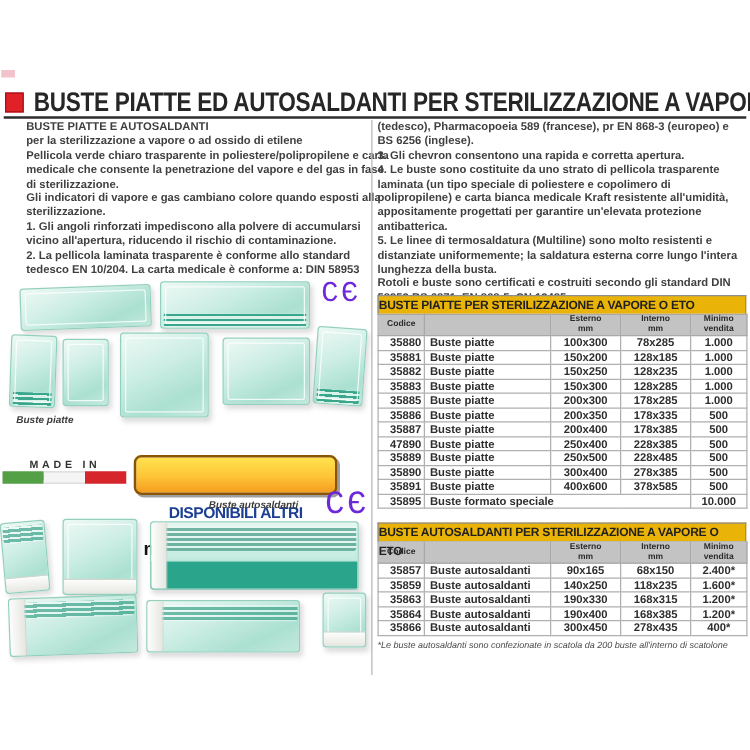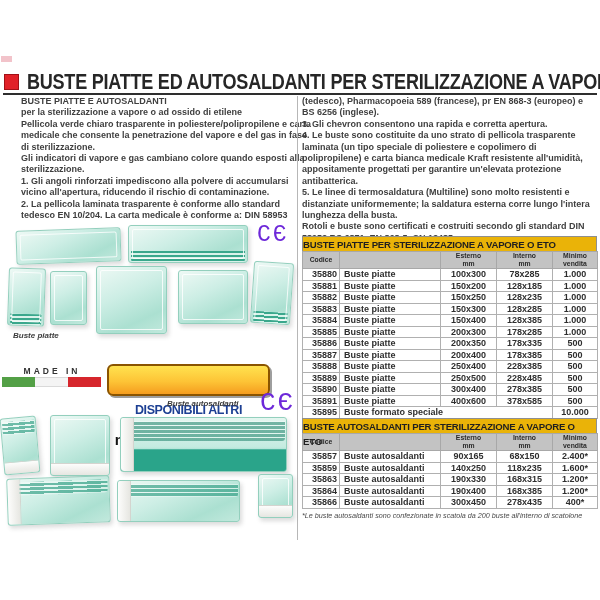--- a/index.html
+++ b/index.html
@@ -187,27 +187,20 @@
             <td class="c4">1.000</td>
           </tr>
           <tr>
             <td class="c0">35883</td>
             <td class="c1">Buste piatte</td>
             <td class="c2">150x300</td>
             <td class="c3">128x285</td>
             <td class="c4">1.000</td>
           </tr>
           <tr>
-            <td class="c0">35884</td>
-            <td class="c1">Buste piatte</td>
-            <td class="c2">150x400</td>
-            <td class="c3">128x385</td>
-            <td class="c4">1.000</td>
-          </tr>
-          <tr>
             <td class="c0">35885</td>
             <td class="c1">Buste piatte</td>
             <td class="c2">200x300</td>
             <td class="c3">178x285</td>
             <td class="c4">1.000</td>
           </tr>
           <tr>
             <td class="c0">35886</td>
             <td class="c1">Buste piatte</td>
             <td class="c2">200x350</td>
@@ -215,21 +208,21 @@
             <td class="c4">500</td>
           </tr>
           <tr>
             <td class="c0">35887</td>
             <td class="c1">Buste piatte</td>
             <td class="c2">200x400</td>
             <td class="c3">178x385</td>
             <td class="c4">500</td>
           </tr>
           <tr>
-            <td class="c0">35888</td>
+            <td class="c0">47890</td>
             <td class="c1">Buste piatte</td>
             <td class="c2">250x400</td>
             <td class="c3">228x385</td>
             <td class="c4">500</td>
           </tr>
           <tr>
             <td class="c0">35889</td>
             <td class="c1">Buste piatte</td>
             <td class="c2">250x500</td>
             <td class="c3">228x485</td>

